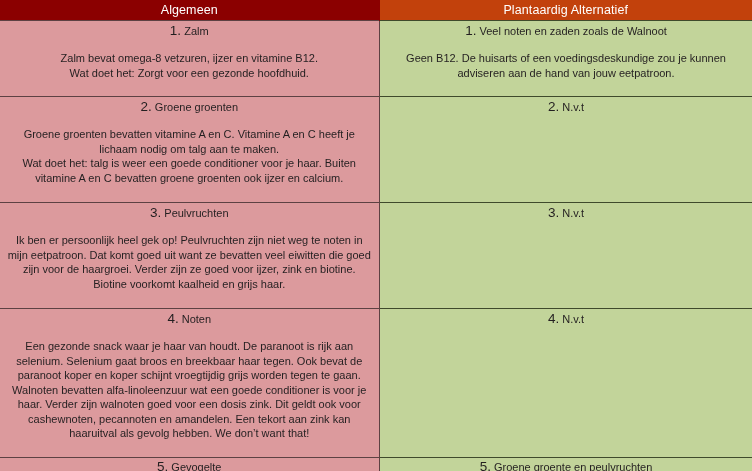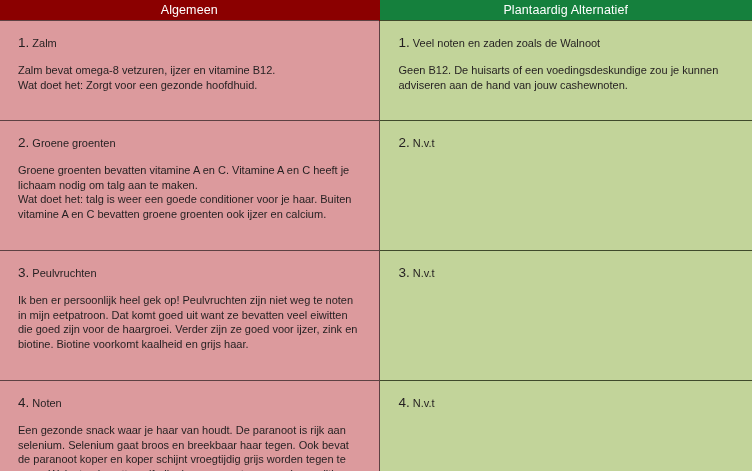--- a/index.html
+++ b/index.html
@@ -44,30 +44,31 @@
     color: #ffffff;
     text-align: center;
     vertical-align: middle;
     letter-spacing: .1px;
   }
   th.header-left {
     background: #8b0000;
     border-right: 1px solid #8b0000;
   }
   th.header-right {
-    background: #15803d;
+    background: #c2410c;
   }
 
   
   td {
-    padding: 12px;
+    padding: 0;
     margin: 0;
     vertical-align: top;
     font-size: 11px;
     color: #231f20;
+    text-align: center;
   }
   td.cell-left {
     background: #dc9a9d;
     border-top: 1px solid #5d4143;
     border-bottom: 1px solid #5d4143;
     border-right: 1px solid #5d4143;
   }
   td.cell-right {
     background: #c2d49a;
     border-top: 1px solid #3f4a2c;
@@ -135,21 +136,21 @@
         <td class="cell-left">
           <div class="cell-inner">
             <p class="item-title"><span class="item-num">1.</span> <span>Zalm</span></p>
             <p class="item-body">Zalm bevat omega-8 vetzuren, ijzer en vitamine B12.
 Wat doet het: Zorgt voor een gezonde hoofdhuid.</p>
           </div>
         </td>
         <td class="cell-right">
           <div class="cell-inner">
             <p class="item-title"><span class="item-num">1.</span> <span>Veel noten en zaden zoals de Walnoot</span></p>
-            <p class="item-body">Geen B12. De huisarts of een voedingsdeskundige zou je kunnen adviseren aan de hand van jouw cashewnoten.</p>
+            <p class="item-body">Geen B12. De huisarts of een voedingsdeskundige zou je kunnen adviseren aan de hand van jouw eetpatroon.</p>
           </div>
         </td>
       </tr>
 
       <tr class="row-2">
         <td class="cell-left">
           <div class="cell-inner">
             <p class="item-title"><span class="item-num">2.</span> <span>Groene groenten</span></p>
             <p class="item-body">Groene groenten bevatten vitamine A en C. Vitamine A en C heeft je lichaam nodig om talg aan te maken.
 Wat doet het: talg is weer een goede conditioner voor je haar. Buiten vitamine A en C bevatten groene groenten ook ijzer en calcium.</p>

